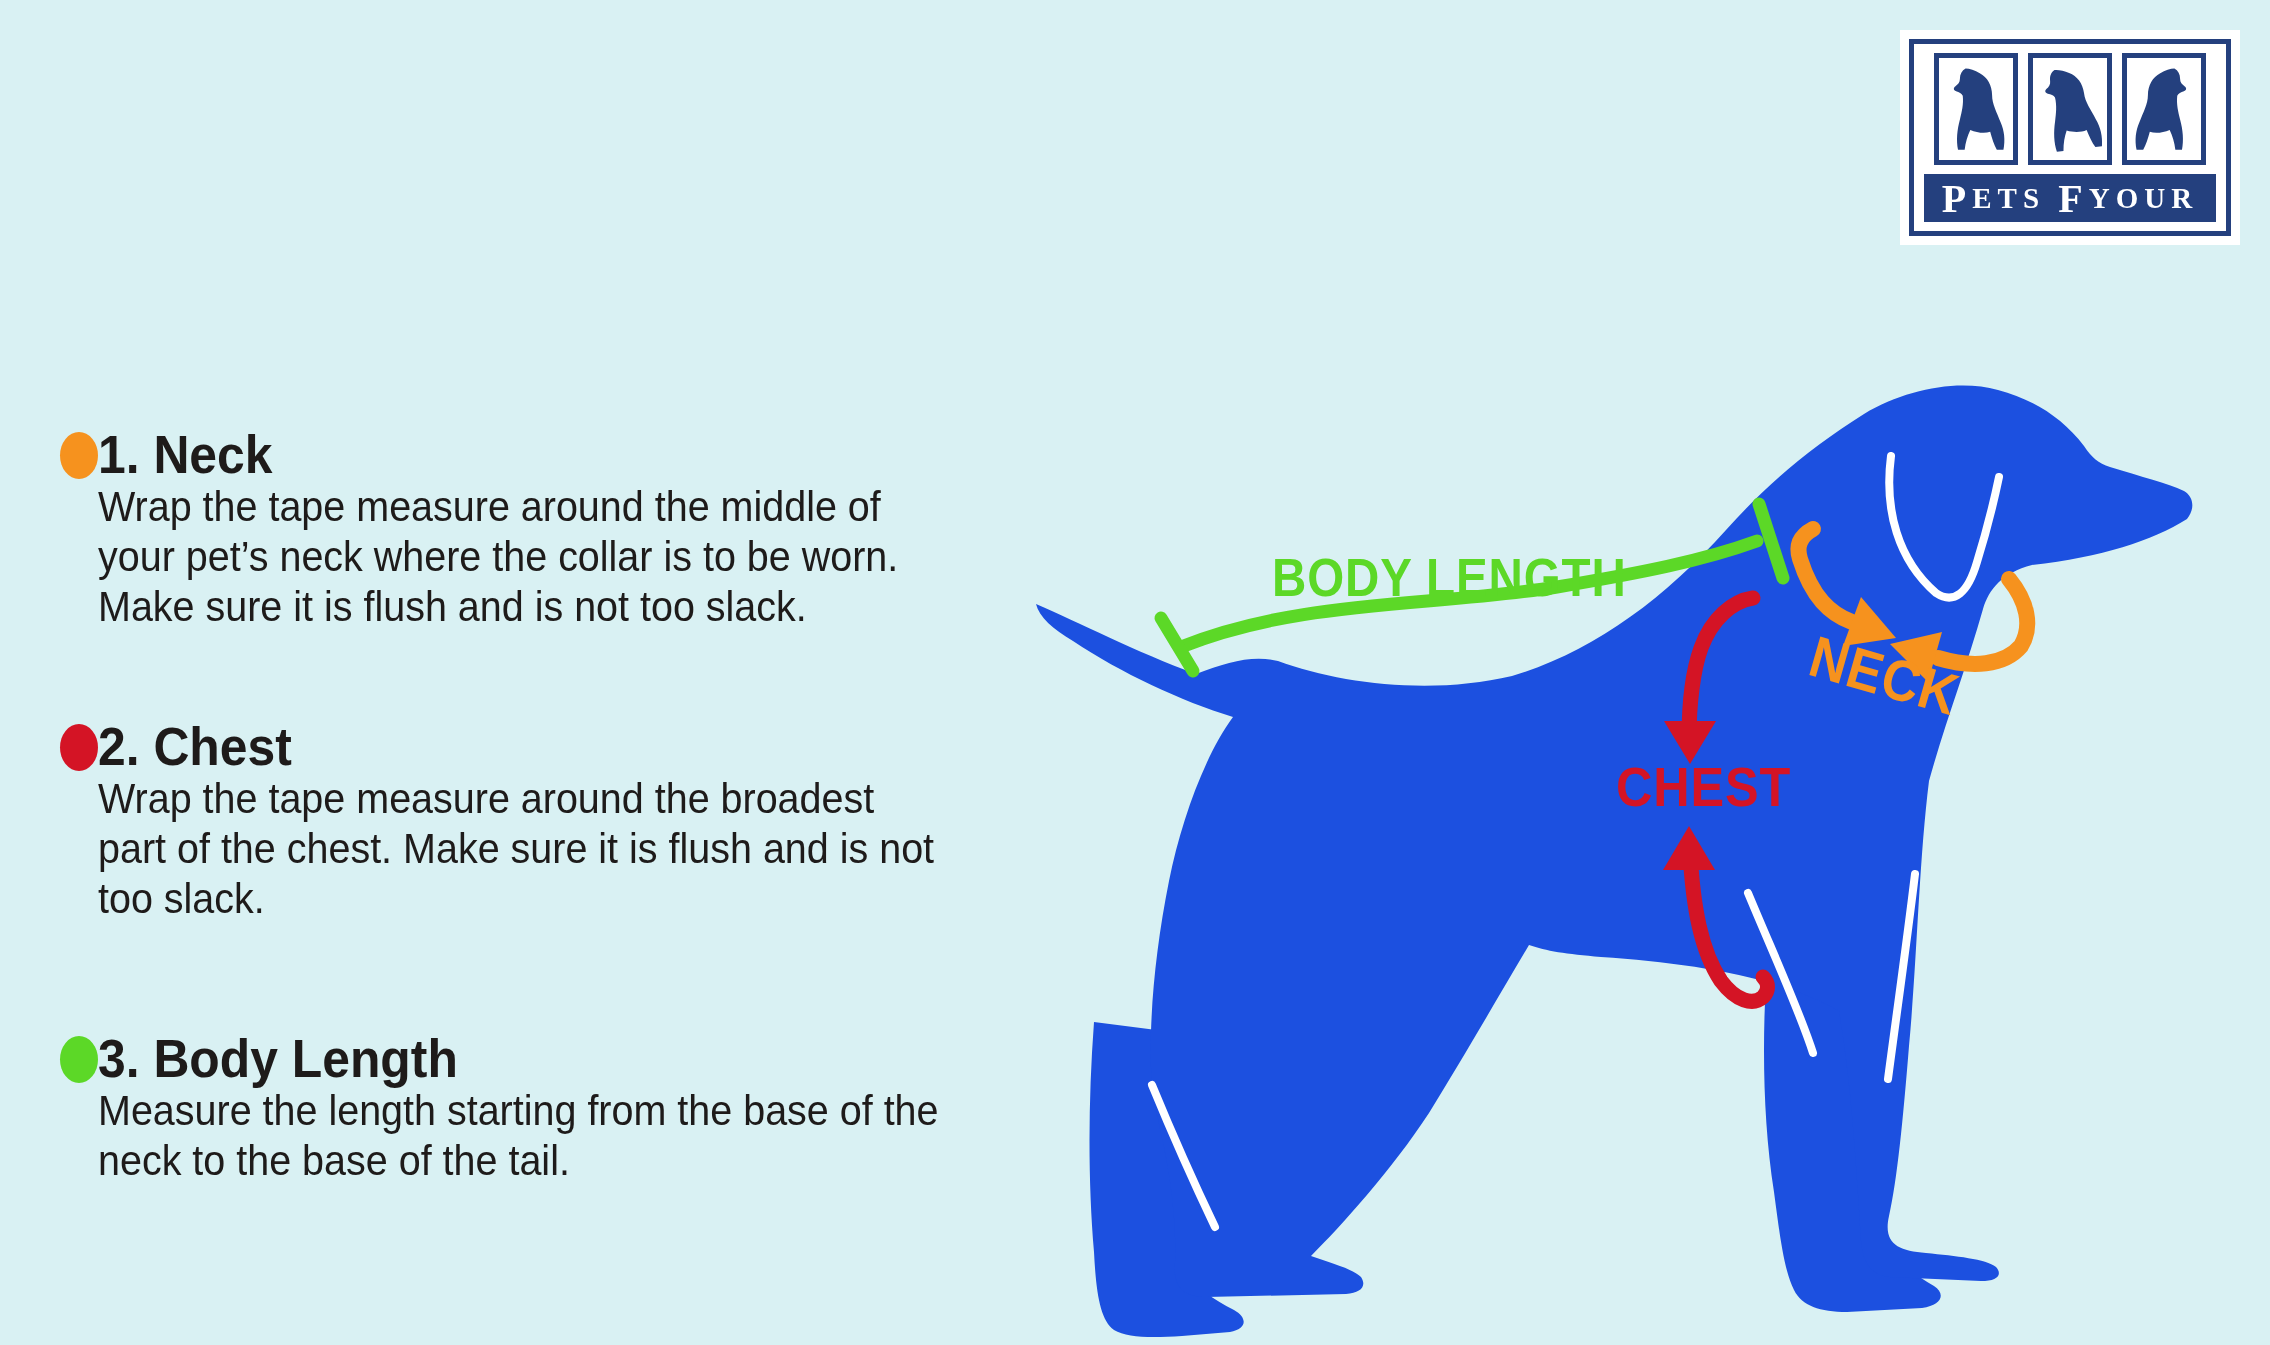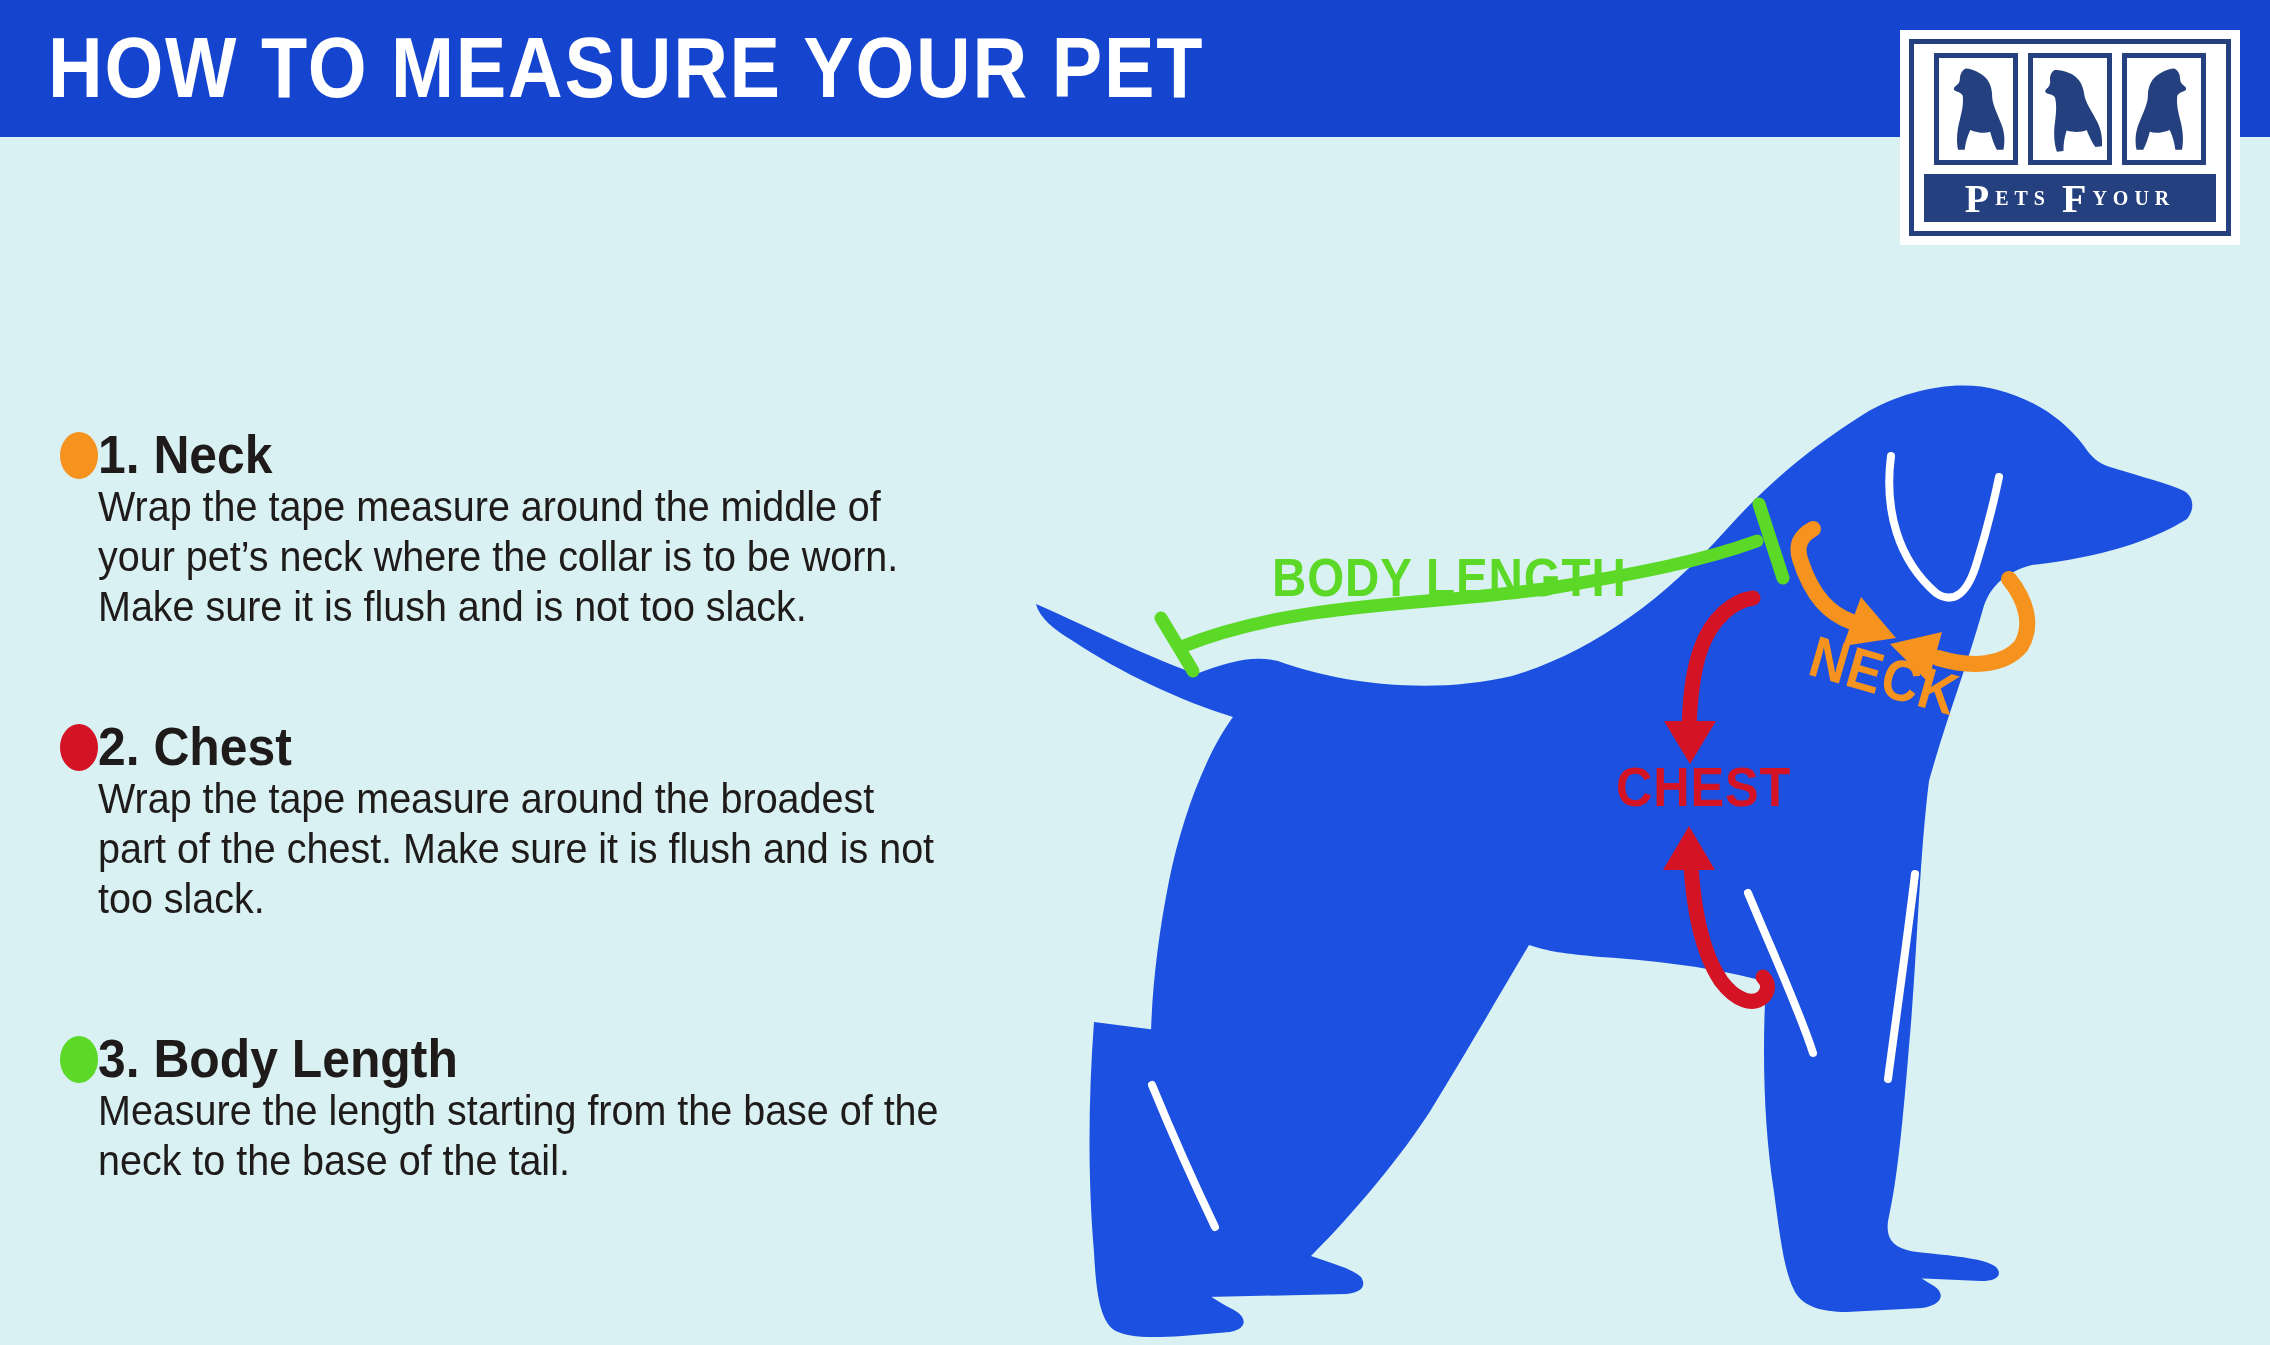--- a/index.html
+++ b/index.html
@@ -19,21 +19,21 @@
   
   .logo{position:absolute;left:1900px;top:30px;width:340px;height:215px;background:var(--white);}
   .logo-inner{position:absolute;inset:9px;border:5px solid var(--logo-navy);}
   .logo-frames{position:absolute;left:0;right:0;top:9px;display:flex;justify-content:center;gap:10px;}
   .logo-frame{width:84px;height:112px;box-sizing:border-box;border:5px solid var(--logo-navy);
               background:var(--white);display:flex;align-items:flex-end;justify-content:center;}
   .logo-frame svg{display:block;}
   .logo-bar{position:absolute;left:10px;right:10px;bottom:9px;height:48px;background:var(--logo-navy);
             color:var(--white);display:flex;align-items:center;justify-content:center;
             font-family:"Liberation Serif",serif;font-weight:700;letter-spacing:6px;white-space:pre;}
-  .logo-bar .big{font-size:40px;} .logo-bar .sm{font-size:20px;}
+  .logo-bar .big{font-size:40px;} .logo-bar .sm{font-size:29px;}
 
   
   .intro{position:absolute;left:70px;top:203px;color:var(--text-dark);}
   .intro .line{display:block;font-size:42px;line-height:61px;transform:scaleX(.95);
                transform-origin:left top;white-space:nowrap;}
 
   
   .step{position:absolute;left:60px;color:var(--text-dark);}
   .step-neck{top:424px;} .step-chest{top:716px;} .step-bodylength{top:1028px;}
   .bullet{position:absolute;left:0;top:8px;width:38px;height:47px;border-radius:50%;}
@@ -58,23 +58,20 @@
   .lbl-green{fill:var(--accent-green);font-size:54px;}
   .lbl-orange{fill:var(--accent-orange);font-size:58px;}
   .lbl-red{fill:var(--accent-red);font-size:56px;}
   .logo-dog{fill:var(--logo-navy);}
 </style>
 </head>
 <body>
 
 <div class="page">
 
-  <div class="header">
-    <h1 class="title">HOW TO MEASURE YOUR PET</h1>
-  </div>
 
   <div class="logo">
     <div class="logo-inner">
       <div class="logo-frames">
         <div class="logo-frame">
           <svg width="70" height="98" viewBox="0 0 74 102">
             <path class="logo-dog" d="M26 6 C22 8 20 12 20 17 C20 21 18 23 15 25 C13 26.5 13 29 16 30 C19 31 22 32 23 35 C24 44 22 52 20 60 C17 71 16 82 18 92 L25 92 C26 84 28 77 31 71 C38 74 46 75 52 73 C54 80 56 87 59 92 L66 92 C68 82 67 72 63 63 C59 52 54 44 54 34 C54 24 49 15 41 11 C36 8 30 6 26 6 Z"></path>
           </svg>
         </div>
         <div class="logo-frame">

